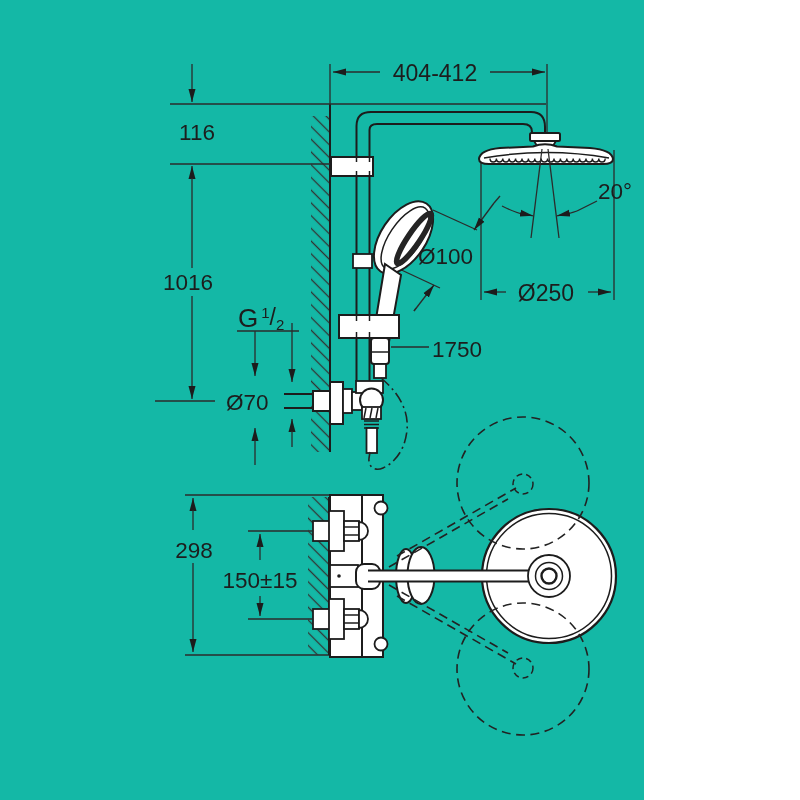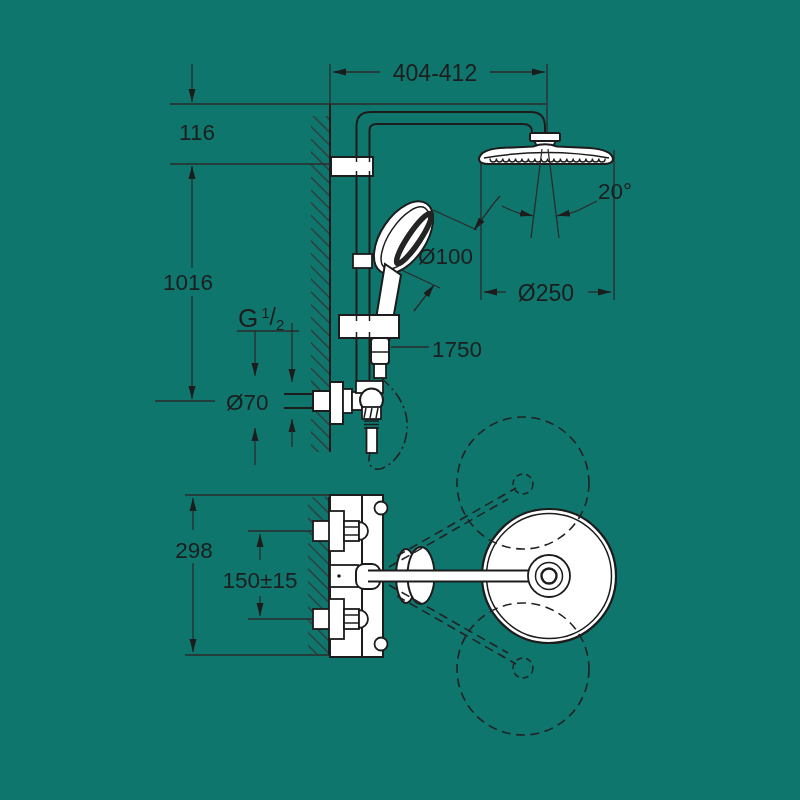--- a/index.html
+++ b/index.html
@@ -1,16 +1,16 @@
 <!DOCTYPE html>
 <html><head>
 <meta charset="utf-8">
 <style>
   html,body{margin:0;padding:0;background:#ffffff;}
-  .stage{width:800px;height:800px;position:relative;background:#0f766e;overflow:hidden;}
+  .stage{width:644px;height:800px;position:relative;background:#14b8a6;overflow:hidden;}
   svg{display:block;}
   .t{font-family:"Liberation Sans","DejaVu Sans",sans-serif;font-size:22.5px;fill:#1d1d1d;}
   .tm{text-anchor:middle;}
   .d{stroke:#2b2b2b;stroke-width:1.3;fill:none;}
   .o{stroke:#1c1c1c;stroke-width:2;fill:none;}
   .w{fill:#ffffff;stroke:#1c1c1c;stroke-width:2;}
   .w1{fill:#ffffff;stroke:#1c1c1c;stroke-width:1.8;}
   .dash{stroke:#222;stroke-width:1.6;fill:none;stroke-dasharray:9 5.5;}
   .dashh{stroke:#222;stroke-width:1.5;fill:none;stroke-dasharray:6 4;}
   .hose{stroke:#222;stroke-width:1.6;fill:none;stroke-dasharray:11 4 2 4;}

